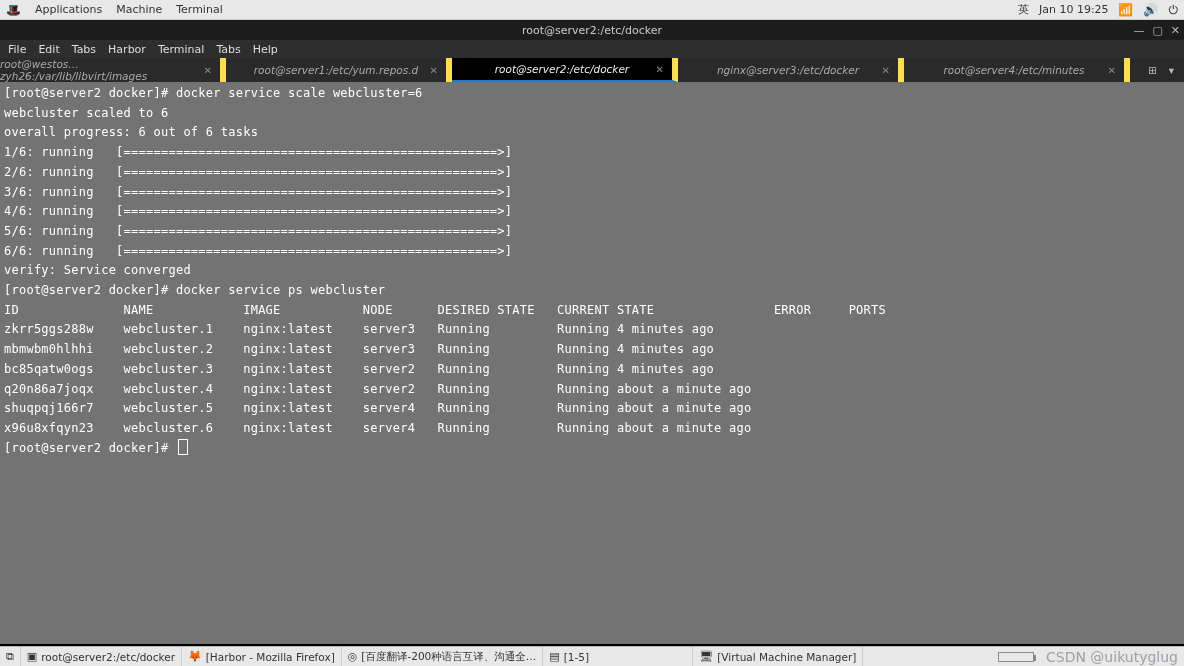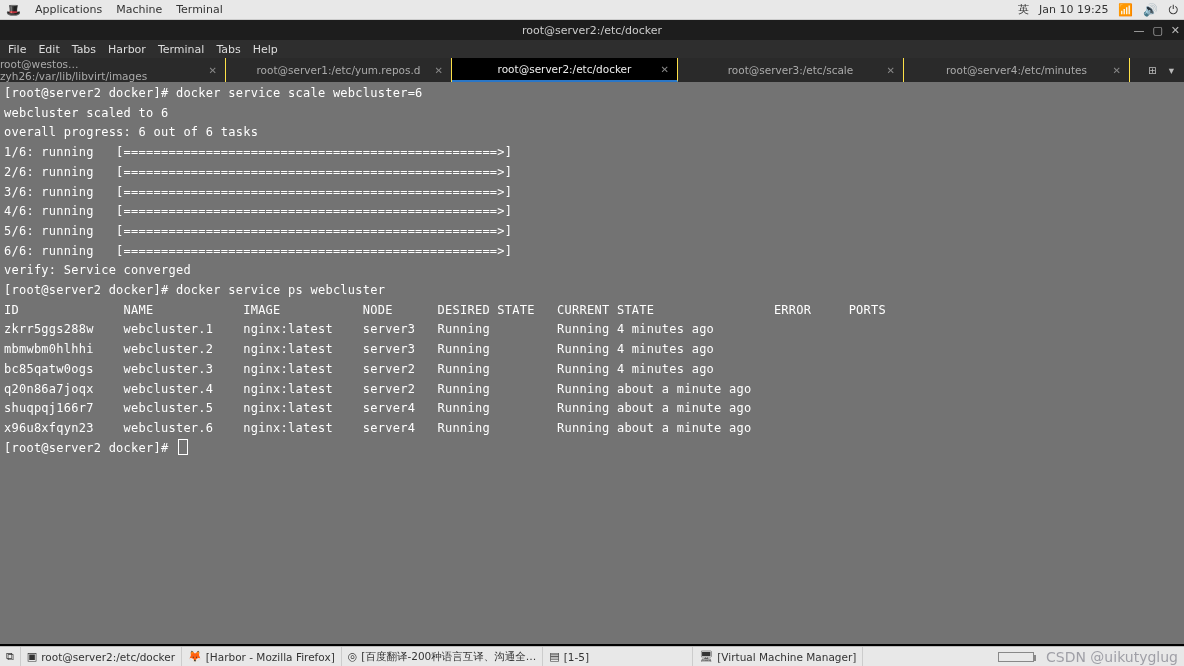--- a/index.html
+++ b/index.html
@@ -15,21 +15,21 @@
   
   .win-title { height: 20px; background: #1d1d1d; color: #ccc; display: flex; align-items: center; justify-content: center; font-size: 11px; position: relative; }
   .win-title .controls { position: absolute; right: 4px; display: flex; gap: 8px; color: #bbb; font-size: 11px;}
   .win-title .controls span { cursor: default; }
 
   
   .menu-bar { height: 18px; background: #2e2e2e; color: #ddd; display: flex; align-items: center; font-size: 11px; gap: 12px; padding: 0 8px; }
 
   
   .tab-bar { height: 24px; background: #2a2a2a; display: flex; align-items: stretch; font-size: 10.5px; color: #aaa; }
-  .tab { flex: 0 0 226px; display: flex; align-items: center; justify-content: center; position: relative; border-right: 1px solid #fde047; }
+  .tab { flex: 0 0 226px; display: flex; align-items: center; justify-content: center; position: relative; border-right: 6px solid #fde047; font-style: italic; }
   .tab.active { background: #000; color: #eee; border-bottom: 2px solid #2a76c6; }
   .tab .close { position: absolute; right: 8px; color: #888; font-size: 10px; }
   .tab-extras { flex: 1; display:flex; align-items:center; justify-content:flex-end; gap: 12px; padding-right: 10px; color:#bbb;}
 
   
   .term { background: #737373; color: #fff; font-family: "DejaVu Sans Mono", monospace; font-size: 12px; line-height: 19.7px; padding: 2px 4px; white-space: pre; height: 562px; overflow: hidden; letter-spacing: 0.25px; }
   .cursor { display:inline-block; width: 10px; height: 16px; border: 1px solid #fff; vertical-align: text-bottom; margin-left: 2px;}
 
   
   .taskbar { position: absolute; bottom: 0; left: 0; right: 0; height: 20px; background: #e8e8e8; display: flex; align-items: center; font-size: 10.5px; color: #333; border-top: 1px solid #bbb;}
@@ -86,21 +86,21 @@
     </div>
   <div class="tab">
       <span>root@server1:/etc/yum.repos.d</span>
       <span class="close">✕</span>
     </div>
   <div class="tab active">
       <span>root@server2:/etc/docker</span>
       <span class="close">✕</span>
     </div>
   <div class="tab">
-      <span>root@server3:/etc/scale</span>
+      <span>nginx@server3:/etc/docker</span>
       <span class="close">✕</span>
     </div>
   <div class="tab">
       <span>root@server4:/etc/minutes</span>
       <span class="close">✕</span>
     </div>
   <div class="tab-extras">
     <span>⊞</span>
     <span>▾</span>
   </div>

